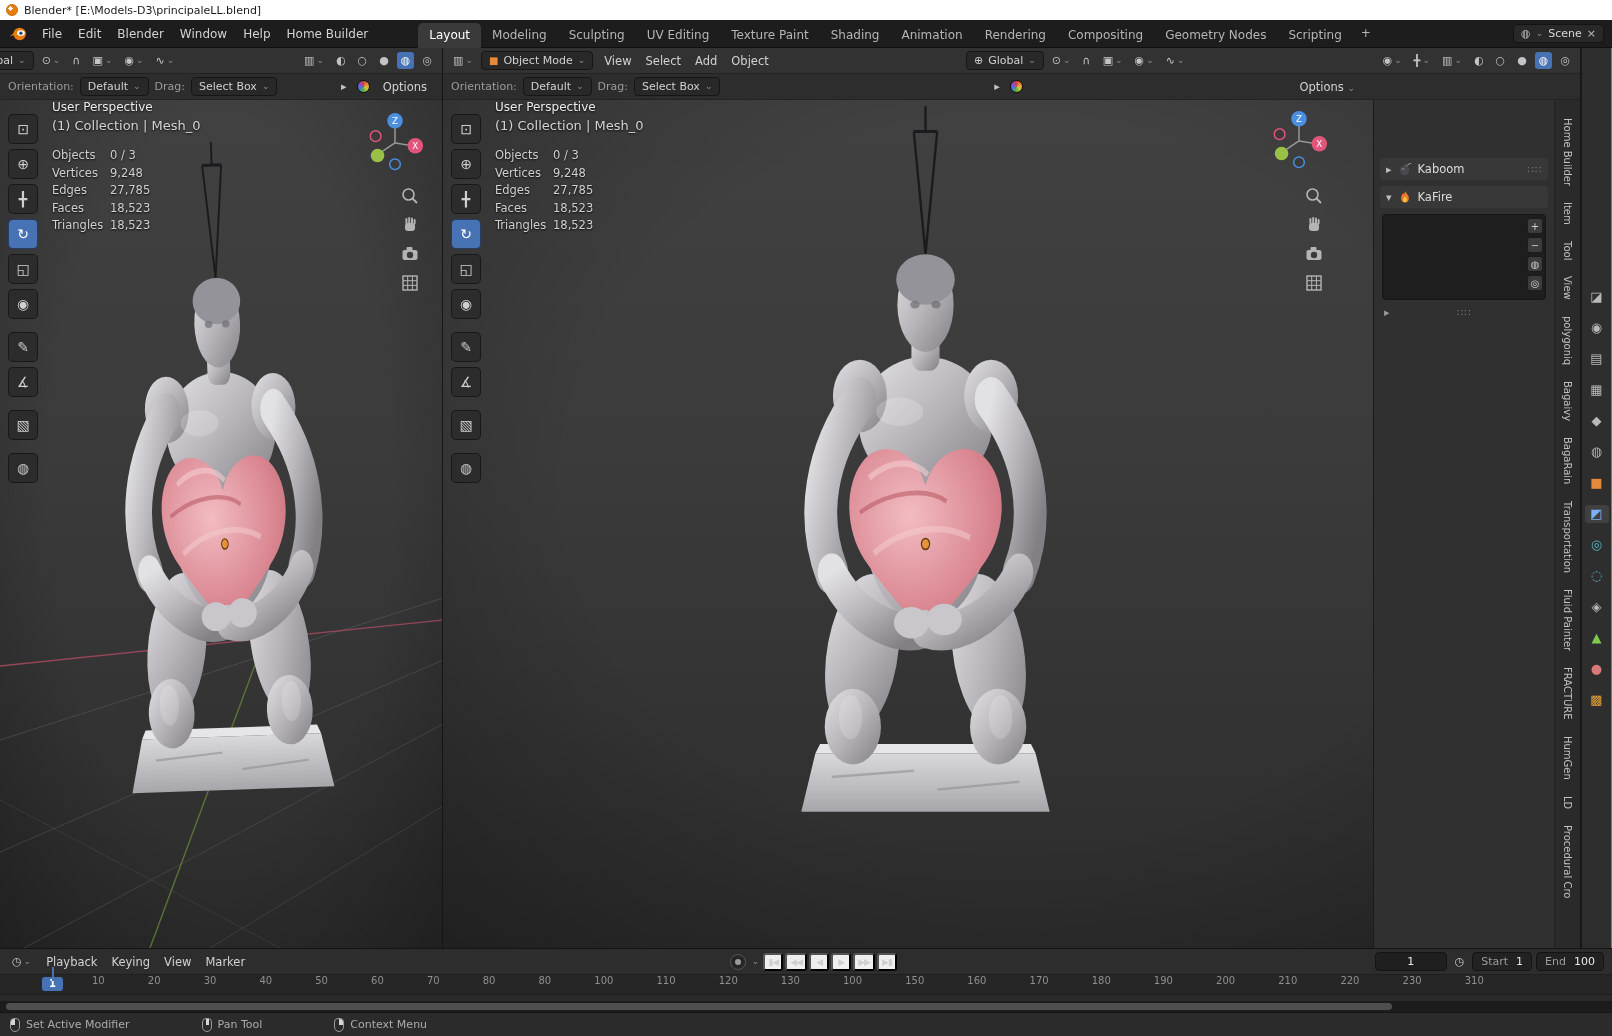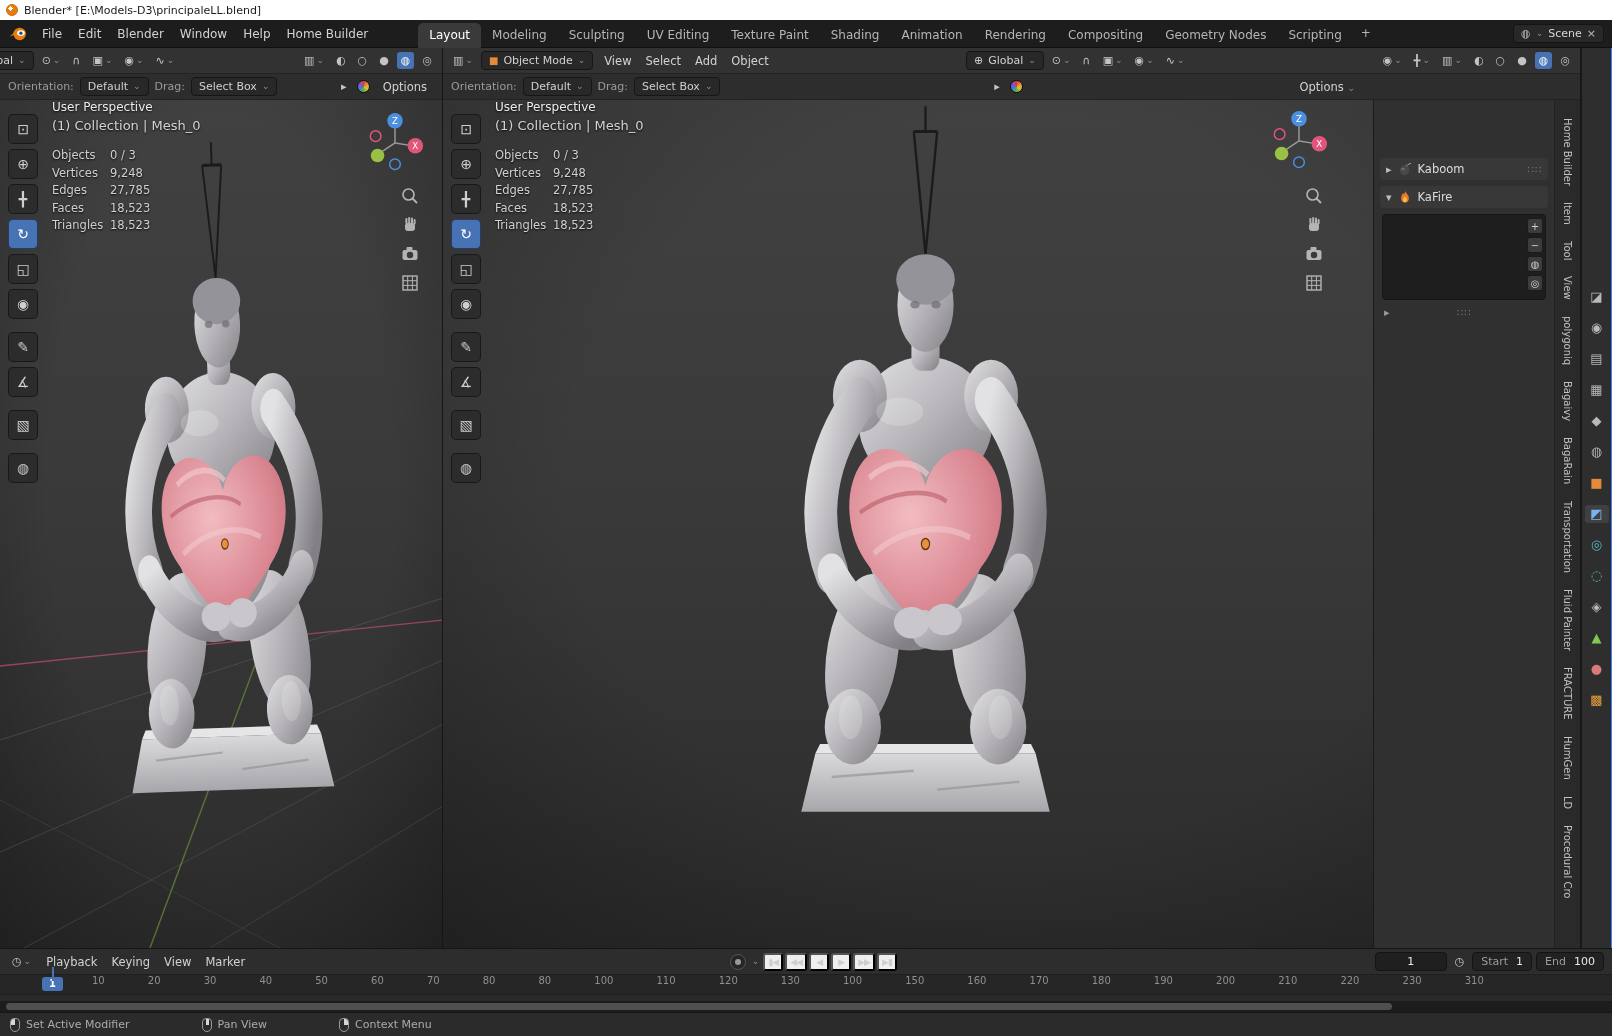--- a/index.html
+++ b/index.html
@@ -775,20 +775,20 @@
       </div>
   </div>
 
   <div class="statusbar">
     <span class="hint">
         <span class="mouse left"></span>
         <span>Set Active Modifier</span>
       </span>
     <span class="hint">
         <span class="mouse middle"></span>
-        <span>Pan View</span>
+        <span>Pan Tool</span>
       </span>
     <span class="hint">
         <span class="mouse right"></span>
         <span>Context Menu</span>
       </span>
   </div>
 </div>
 
 </body></html>

